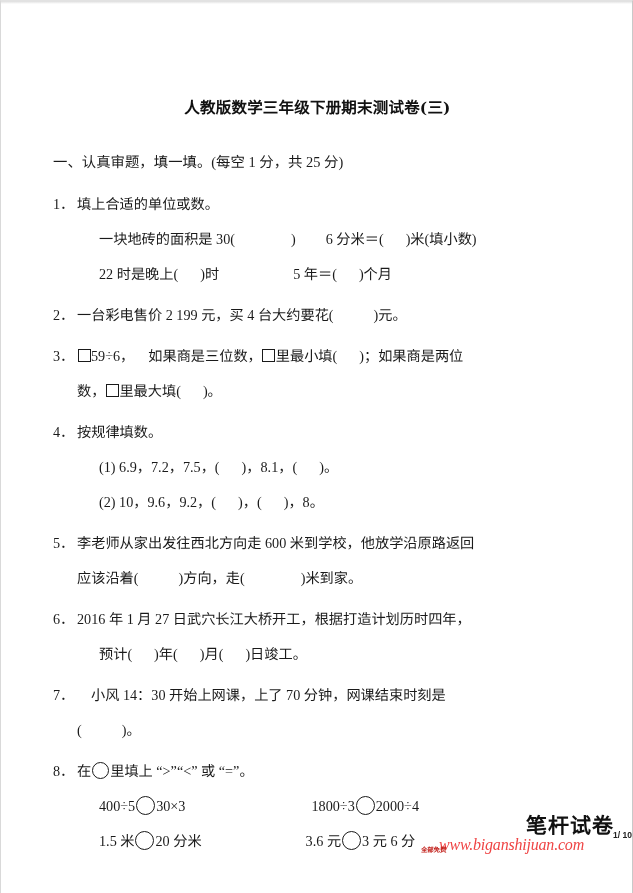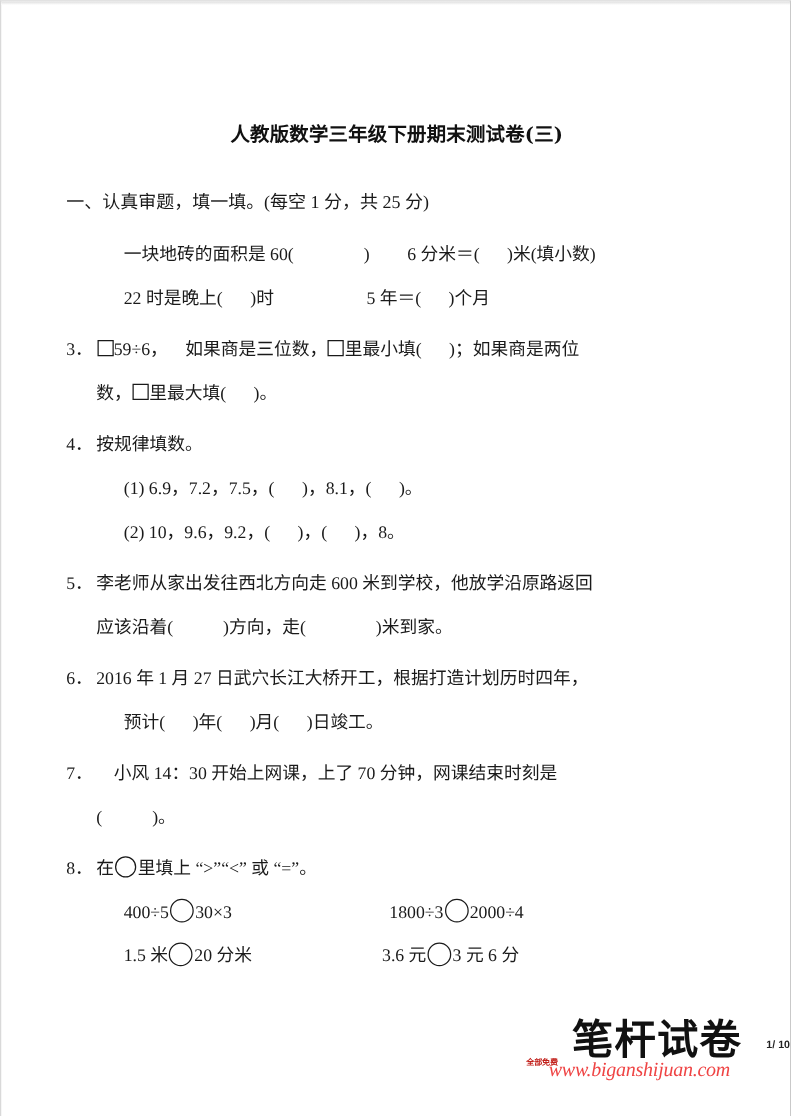--- a/index.html
+++ b/index.html
@@ -144,25 +144,24 @@
     position: absolute;
     right: 18px;
     bottom: 6px;
     width: 205px;
     height: 72px;
     text-align: right;
   }
   .wm-cn {
     font-family: "DejaVu Serif", "Liberation Serif", serif;
     font-weight: bold;
-    font-size: 33px;
+    font-size: 21px;
     color: #111;
     line-height: 1;
     letter-spacing: 1px;
-    text-align: center;
     padding-left: 28px;
   }
   .wm-url {
     font-family: "Liberation Serif", "DejaVu Serif", serif;
     font-size: 16px;
     color: #ef4444;
     line-height: 1.05;
     letter-spacing: -0.2px;
     text-align: center;
     margin-top: 1px;
@@ -184,28 +183,36 @@
 <body>
 
 <div class="page">
   <div class="sheet">
 
     <h1 class="doc-title">人教版数学三年级下册期末测试卷(三)</h1>
 
     <div class="section-head">一、认真审题，填一填。(每空 1 分，共 25 分)</div>
 
     <div class="q">
-      <span class="sub-line">
-        <span class="indent"></span><span>一块地砖的面积是 60(</span><span class="blank"><span class="b-in b-xwide"></span></span><span>)</span><span class="gap-md"></span><span>6 分米＝(</span><span class="blank"><span class="b-in"></span></span><span>)米(填小数)</span>
+      <span class="q-line">
+        <span class="q-num">1．</span><span>填上合适的单位或数。</span>
+      </span>
+      <span class="sub-line">
+        <span class="indent"></span><span>一块地砖的面积是 30(</span><span class="blank"><span class="b-in b-xwide"></span></span><span>)</span><span class="gap-md"></span><span>6 分米＝(</span><span class="blank"><span class="b-in"></span></span><span>)米(填小数)</span>
       </span>
       <span class="sub-line">
         <span class="indent"></span><span>22 时是晚上(</span><span class="blank"><span class="b-in"></span></span><span>)时</span><span class="gap-xl"></span><span>5 年＝(</span><span class="blank"><span class="b-in"></span></span><span>)个月</span>
       </span>
     </div>
 
+    <div class="q">
+      <span class="q-line">
+        <span class="q-num">2．</span><span>一台彩电售价 2 199 元，买 4 台大约要花(</span><span class="blank"><span class="b-in b-wide"></span></span><span>)元。</span>
+      </span>
+    </div>
 
     <div class="q">
       <span class="q-line">
         <span class="q-num">3．</span><span class="sqbox"></span><span>59÷6，</span><span class="gap-sm"></span><span>如果商是三位数，</span><span class="sqbox"></span><span>里最小填(</span><span class="blank"><span class="b-in"></span></span><span>)；如果商是两位</span>
       </span>
       <span class="sub-line">
         <span class="indent-sm"></span><span>数，</span><span class="sqbox"></span><span>里最大填(</span><span class="blank"><span class="b-in"></span></span><span>)。</span>
       </span>
     </div>
 

